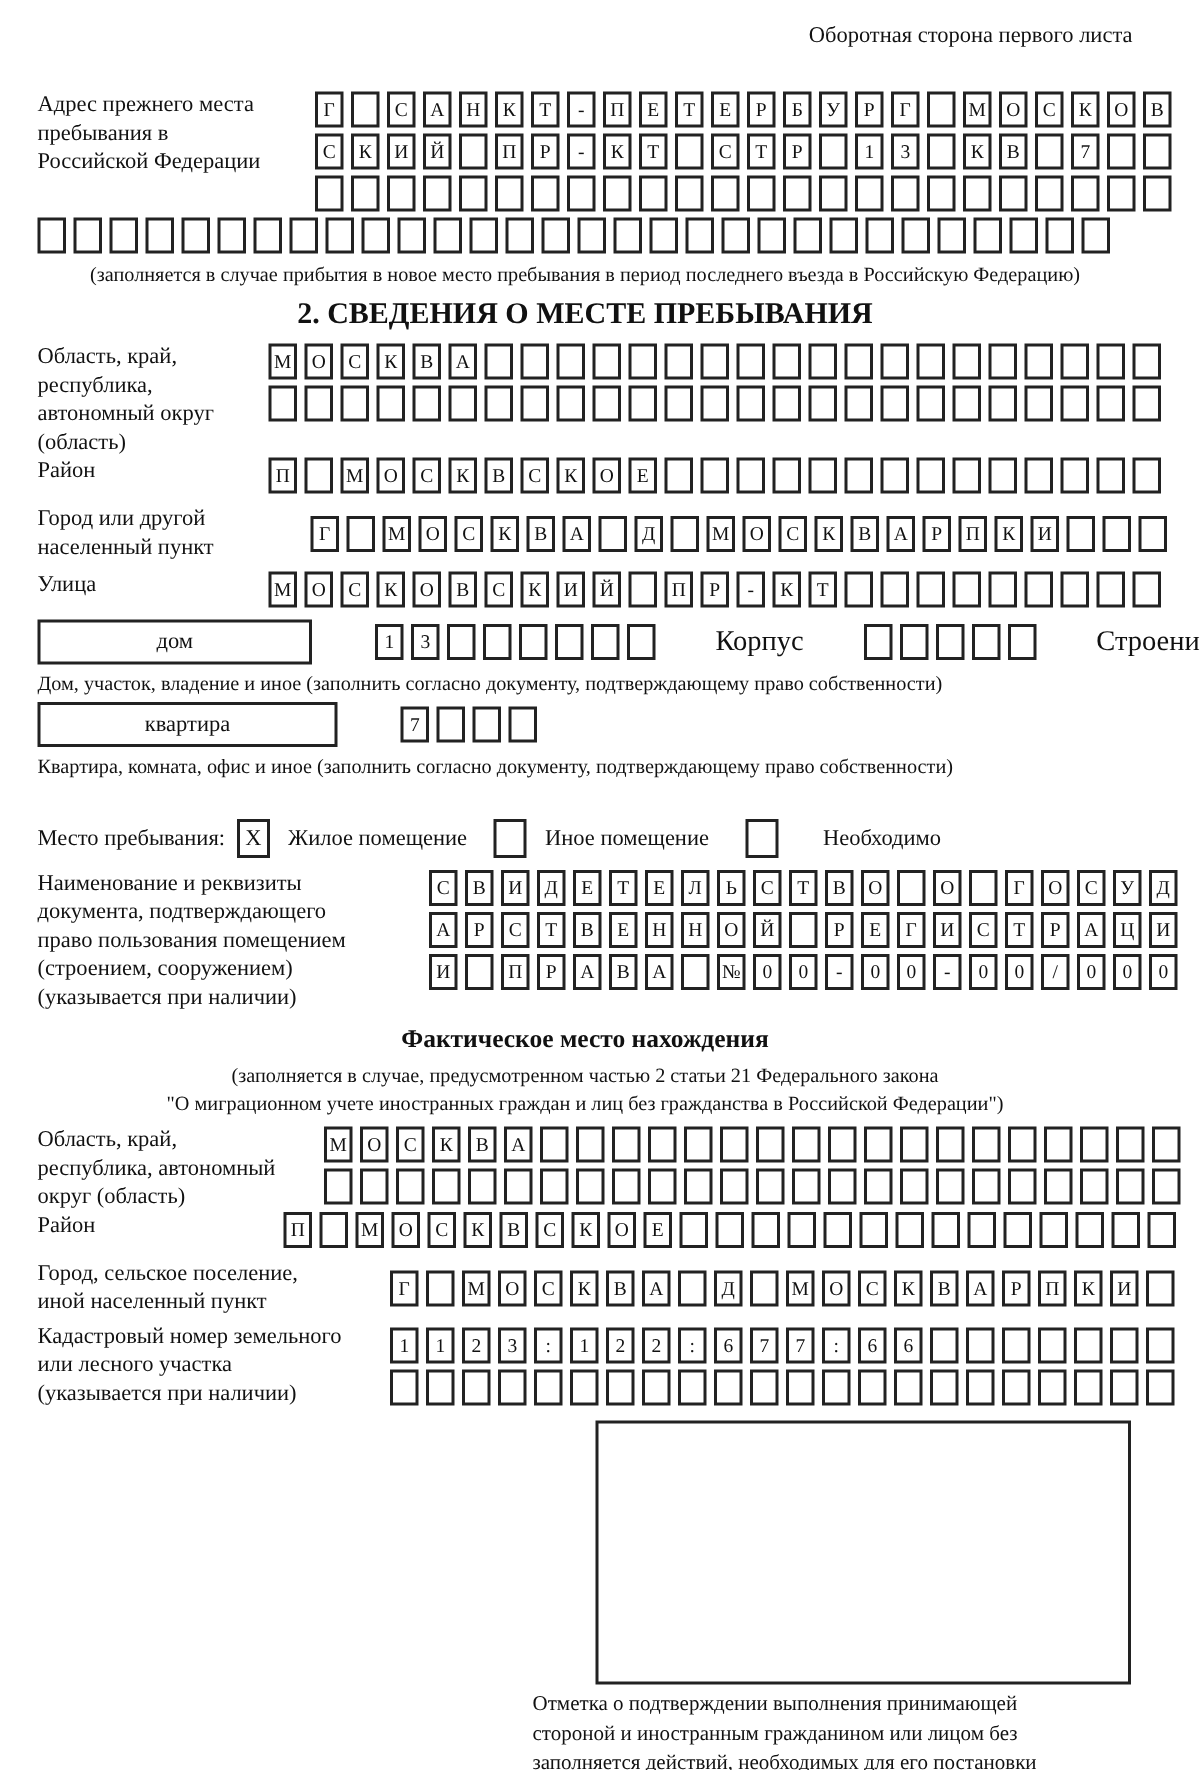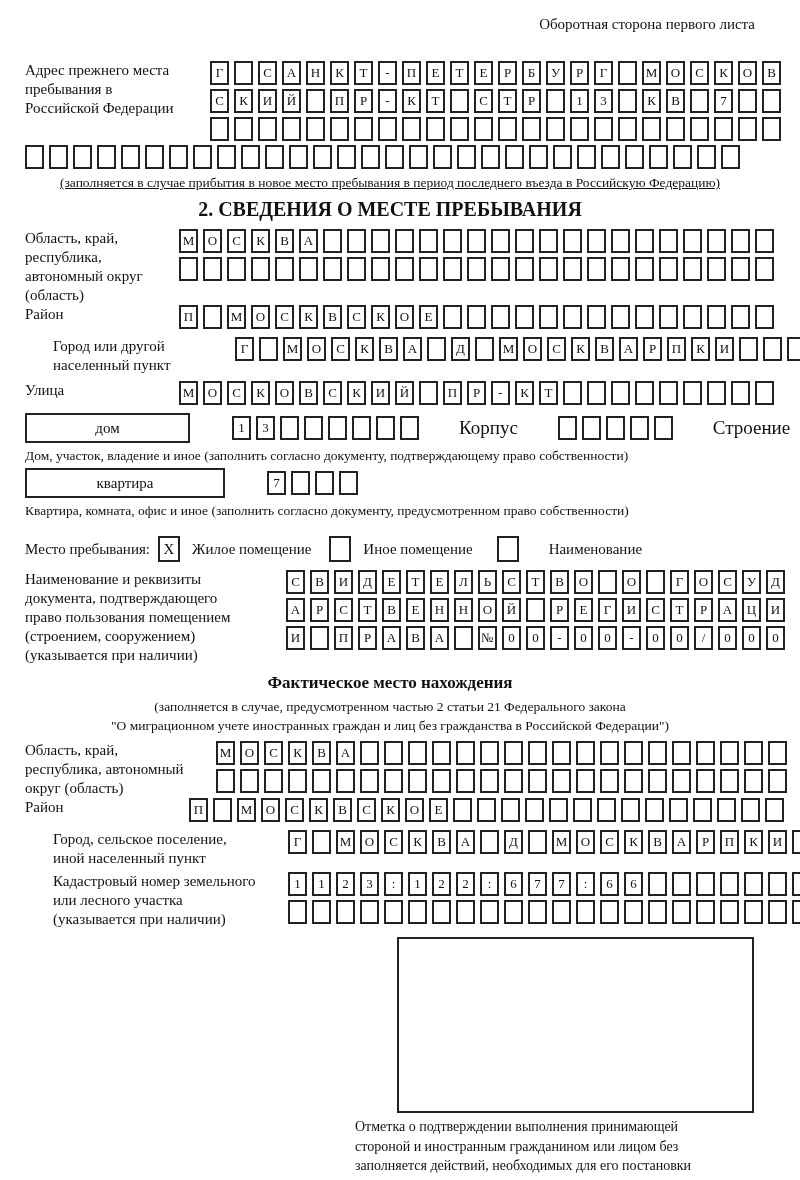--- a/index.html
+++ b/index.html
@@ -13,49 +13,49 @@
 
   
   .box-row{display:flex;gap:5px;margin-bottom:4px;}
   .cell{
     display:inline-flex;align-items:center;justify-content:center;
     width:19px;height:24px;box-sizing:border-box;
     border:2px solid #222;font-size:13px;line-height:20px;
     flex:0 0 auto;background:#fff;
   }
   .form-row{display:flex;align-items:flex-start;gap:32px;}
-  .form-row.center{align-items:flex-start;margin-left:28px;}
+  .form-row.center{align-items:center;}
   .row-label{font-size:15px;line-height:19px;flex:0 0 auto;}
   .w120{width:122px;} .w148{width:150px;} .w153{width:153px;}
   .w150{width:159px;} .w132{width:132px;} .w200{width:203px;} .w225{width:229px;}
   .box-col{display:flex;flex-direction:column;}
 
   .note{font-size:13.5px;line-height:19px;}
   .note-center{text-align:center;}
   .heading{font-weight:bold;font-size:20px;text-align:center;}
   .subheading{font-weight:bold;font-size:17px;text-align:center;}
 
   .widebox{
     box-sizing:border-box;border:2px solid #222;height:30px;
     display:flex;align-items:center;justify-content:center;
     font-size:15px;flex:0 0 auto;background:#fff;
   }
-  .housebox{width:165px;} .aptbox{width:200px;}
+  .housebox{width:183px;} .aptbox{width:200px;}
   .inline-lbl{font-size:19px;line-height:30px;margin:0 8px;flex:0 0 auto;}
   .mid{align-items:center;}
   .check{
     display:inline-flex;align-items:center;justify-content:center;
     width:22px;height:26px;box-sizing:border-box;border:2px solid #222;
     font-size:15px;flex:0 0 auto;background:#fff;
   }
-  .stay-row{display:flex;align-items:center;font-size:15px;margin-top:16px;text-align:right;}
+  .stay-row{display:flex;align-items:center;font-size:15px;margin-top:26px;text-align:right;}
   .stamp-wrap{width:440px;margin-left:auto;margin-right:-40px;margin-top:8px;}
   .stamp-box{width:357px;height:176px;border:2px solid #222;box-sizing:border-box;margin:0 auto;background:#fff;}
   .stamp-caption{margin-top:4px;text-align:left;font-size:14px;line-height:19.5px;}
-  .mt2{margin-top:2px;text-decoration:underline;} .mt3{margin-top:3px;} .mt4{margin-top:4px;}
+  .mt2{margin-top:2px;} .mt3{margin-top:3px;} .mt4{margin-top:4px;}
   .mt6{margin-top:6px;} .mt8{margin-top:8px;} .mt10{margin-top:10px;}
 </style>
 </head>
 <body>
 
 <div class="page">
 
   <div class="corner">Оборотная сторона первого листа</div>
 
   <div class="form-row mt10" style="margin-top:28px;">
@@ -361,30 +361,30 @@
 
   <div class="form-row mid mt3">
     <div class="widebox aptbox">квартира</div>
     <div class="box-row" style="margin:0 0 0 10px;">
         <span class="cell">7</span>
         <span class="cell"></span>
         <span class="cell"></span>
         <span class="cell"></span>
       </div>
   </div>
-  <div class="note mt3">Квартира, комната, офис и иное (заполнить согласно документу, предусмотренном право собственности)</div>
+  <div class="note mt3">Квартира, комната, офис и иное (заполнить согласно документу, подтверждающему право собственности)</div>
 
   <div class="stay-row">
     <span>Место пребывания:</span>
     <span class="check" style="margin-left:8px;">X</span>
     <span style="margin-left:12px;">Жилое помещение</span>
     <span class="check" style="margin-left:18px;"></span>
     <span style="margin-left:12px;">Иное помещение</span>
     <span class="check" style="margin-left:24px;"></span>
-    <span style="margin-left:30px;">Наименование</span>
+    <span style="margin-left:30px;">Необходимо</span>
   </div>
 
   <div class="form-row mt8">
     <div class="row-label w225">Наименование и реквизиты документа, подтверждающего право пользования помещением (строением, сооружением) (указывается при наличии)</div>
     <div class="box-col">
       <div class="box-row">
           <span class="cell">С</span>
           <span class="cell">В</span>
           <span class="cell">И</span>
           <span class="cell">Д</span>

